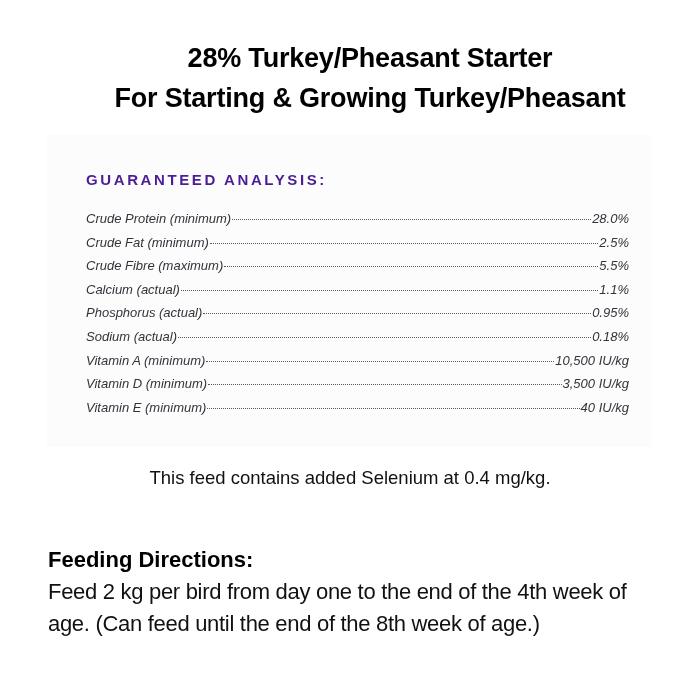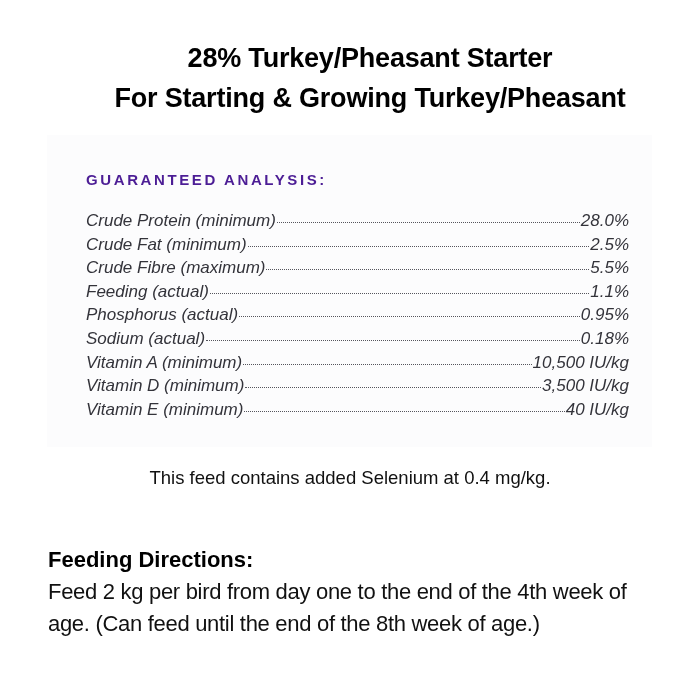--- a/index.html
+++ b/index.html
@@ -59,21 +59,21 @@
       margin: 0;
       padding: 0;
       list-style: none;
     }
     .analysis-row {
       display: flex;
       align-items: baseline;
       height: 23.6px;
       font-family: "Liberation Sans", sans-serif;
       font-style: italic;
-      font-size: 17px;
+      font-size: 13px;
       color: #33333a;
       white-space: nowrap;
       justify-content: center;
     }
     .analysis-row .label { flex: 0 0 auto; }
     .analysis-row .leader {
       flex: 1 1 auto;
       overflow: hidden;
       margin: 0 1px;
       border-bottom: 1.5px dotted #55555c;
@@ -134,21 +134,21 @@
       <span class="label">Crude Fat (minimum)</span>
       <span class="leader"></span>
       <span class="value">2.5%</span>
     </li>
     <li class="analysis-row">
       <span class="label">Crude Fibre (maximum)</span>
       <span class="leader"></span>
       <span class="value">5.5%</span>
     </li>
     <li class="analysis-row">
-      <span class="label">Feeding (actual)</span>
+      <span class="label">Calcium (actual)</span>
       <span class="leader"></span>
       <span class="value">1.1%</span>
     </li>
     <li class="analysis-row">
       <span class="label">Phosphorus (actual)</span>
       <span class="leader"></span>
       <span class="value">0.95%</span>
     </li>
     <li class="analysis-row">
       <span class="label">Sodium (actual)</span>

